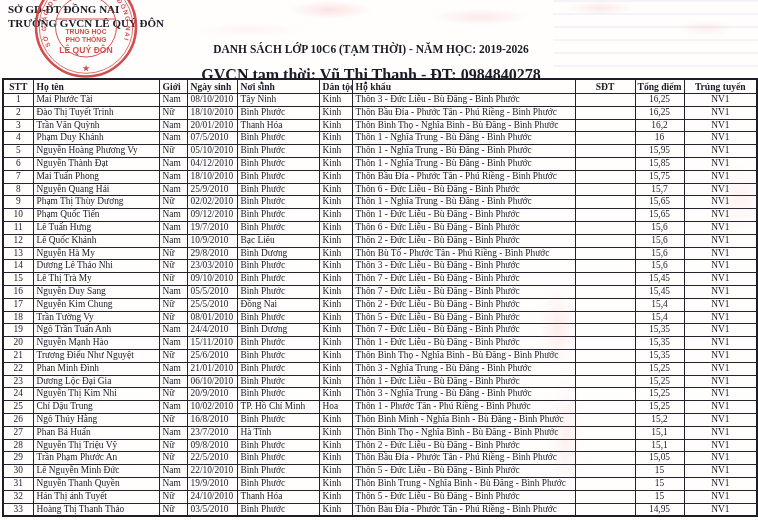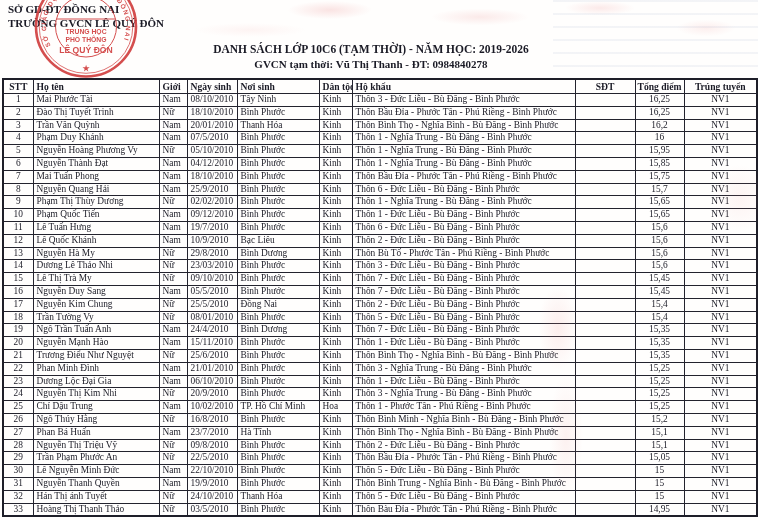--- a/index.html
+++ b/index.html
@@ -33,21 +33,21 @@
   }
 
   .org-line1,.org-line2{
     position:absolute;left:8px;font-weight:bold;font-size:11px;line-height:14px;white-space:nowrap;
   }
   .org-line1{top:2px;}
   .org-line2{top:16px;}
 
   .title-block{position:absolute;top:42px;left:0;width:742px;text-align:center;font-weight:bold;}
   .doc-title{font-size:11.5px;line-height:14px;}
-  .doc-subtitle{font-size:11px;line-height:14px;margin-top:1px;}
+  .doc-subtitle{font-size:16px;line-height:14px;margin-top:12px;}
 
   .stamp{position:absolute;left:30px;top:-30px;width:112px;height:114px;opacity:.88;z-index:3;}
   .stamp text{font-family:"Liberation Sans", sans-serif;font-weight:bold;fill:#cf3636;}
 
   table.roster{
     position:absolute;top:78px;left:2px;width:754px;z-index:2;
     border-collapse:collapse;table-layout:fixed;
     font-size:9.4px;border:2px solid #1e1e28;background:transparent;
   }
   .roster th,.roster td{

